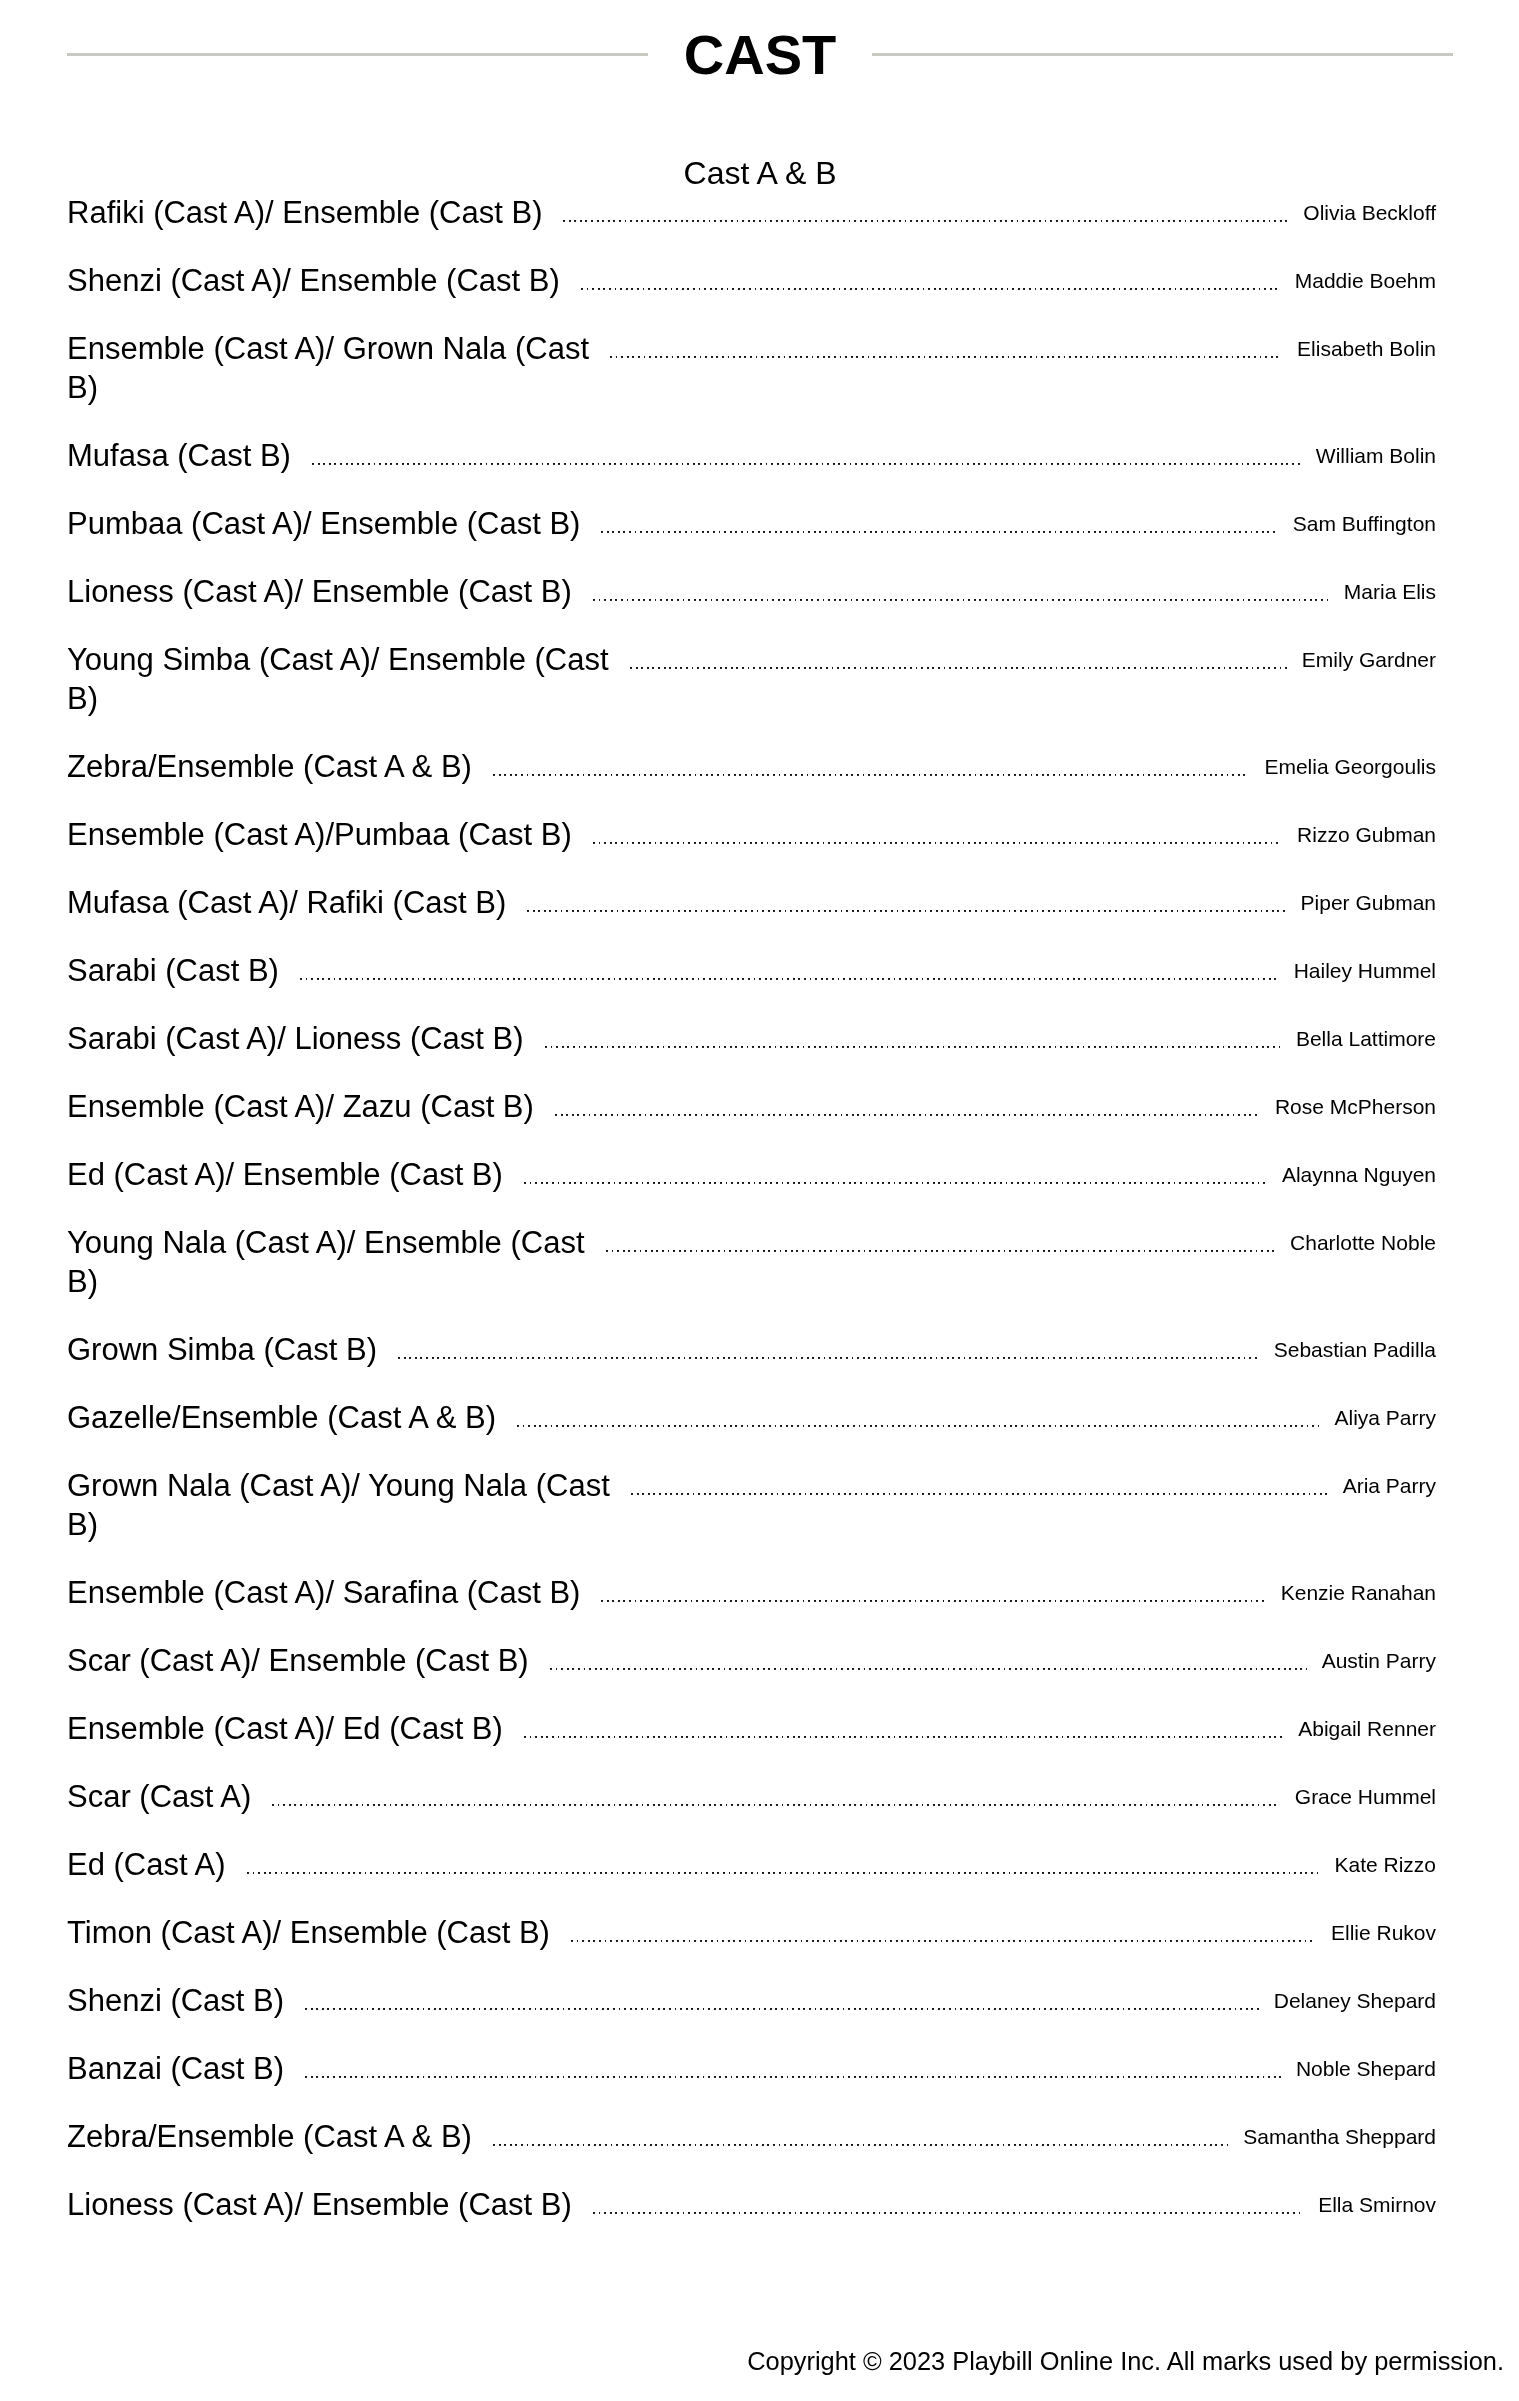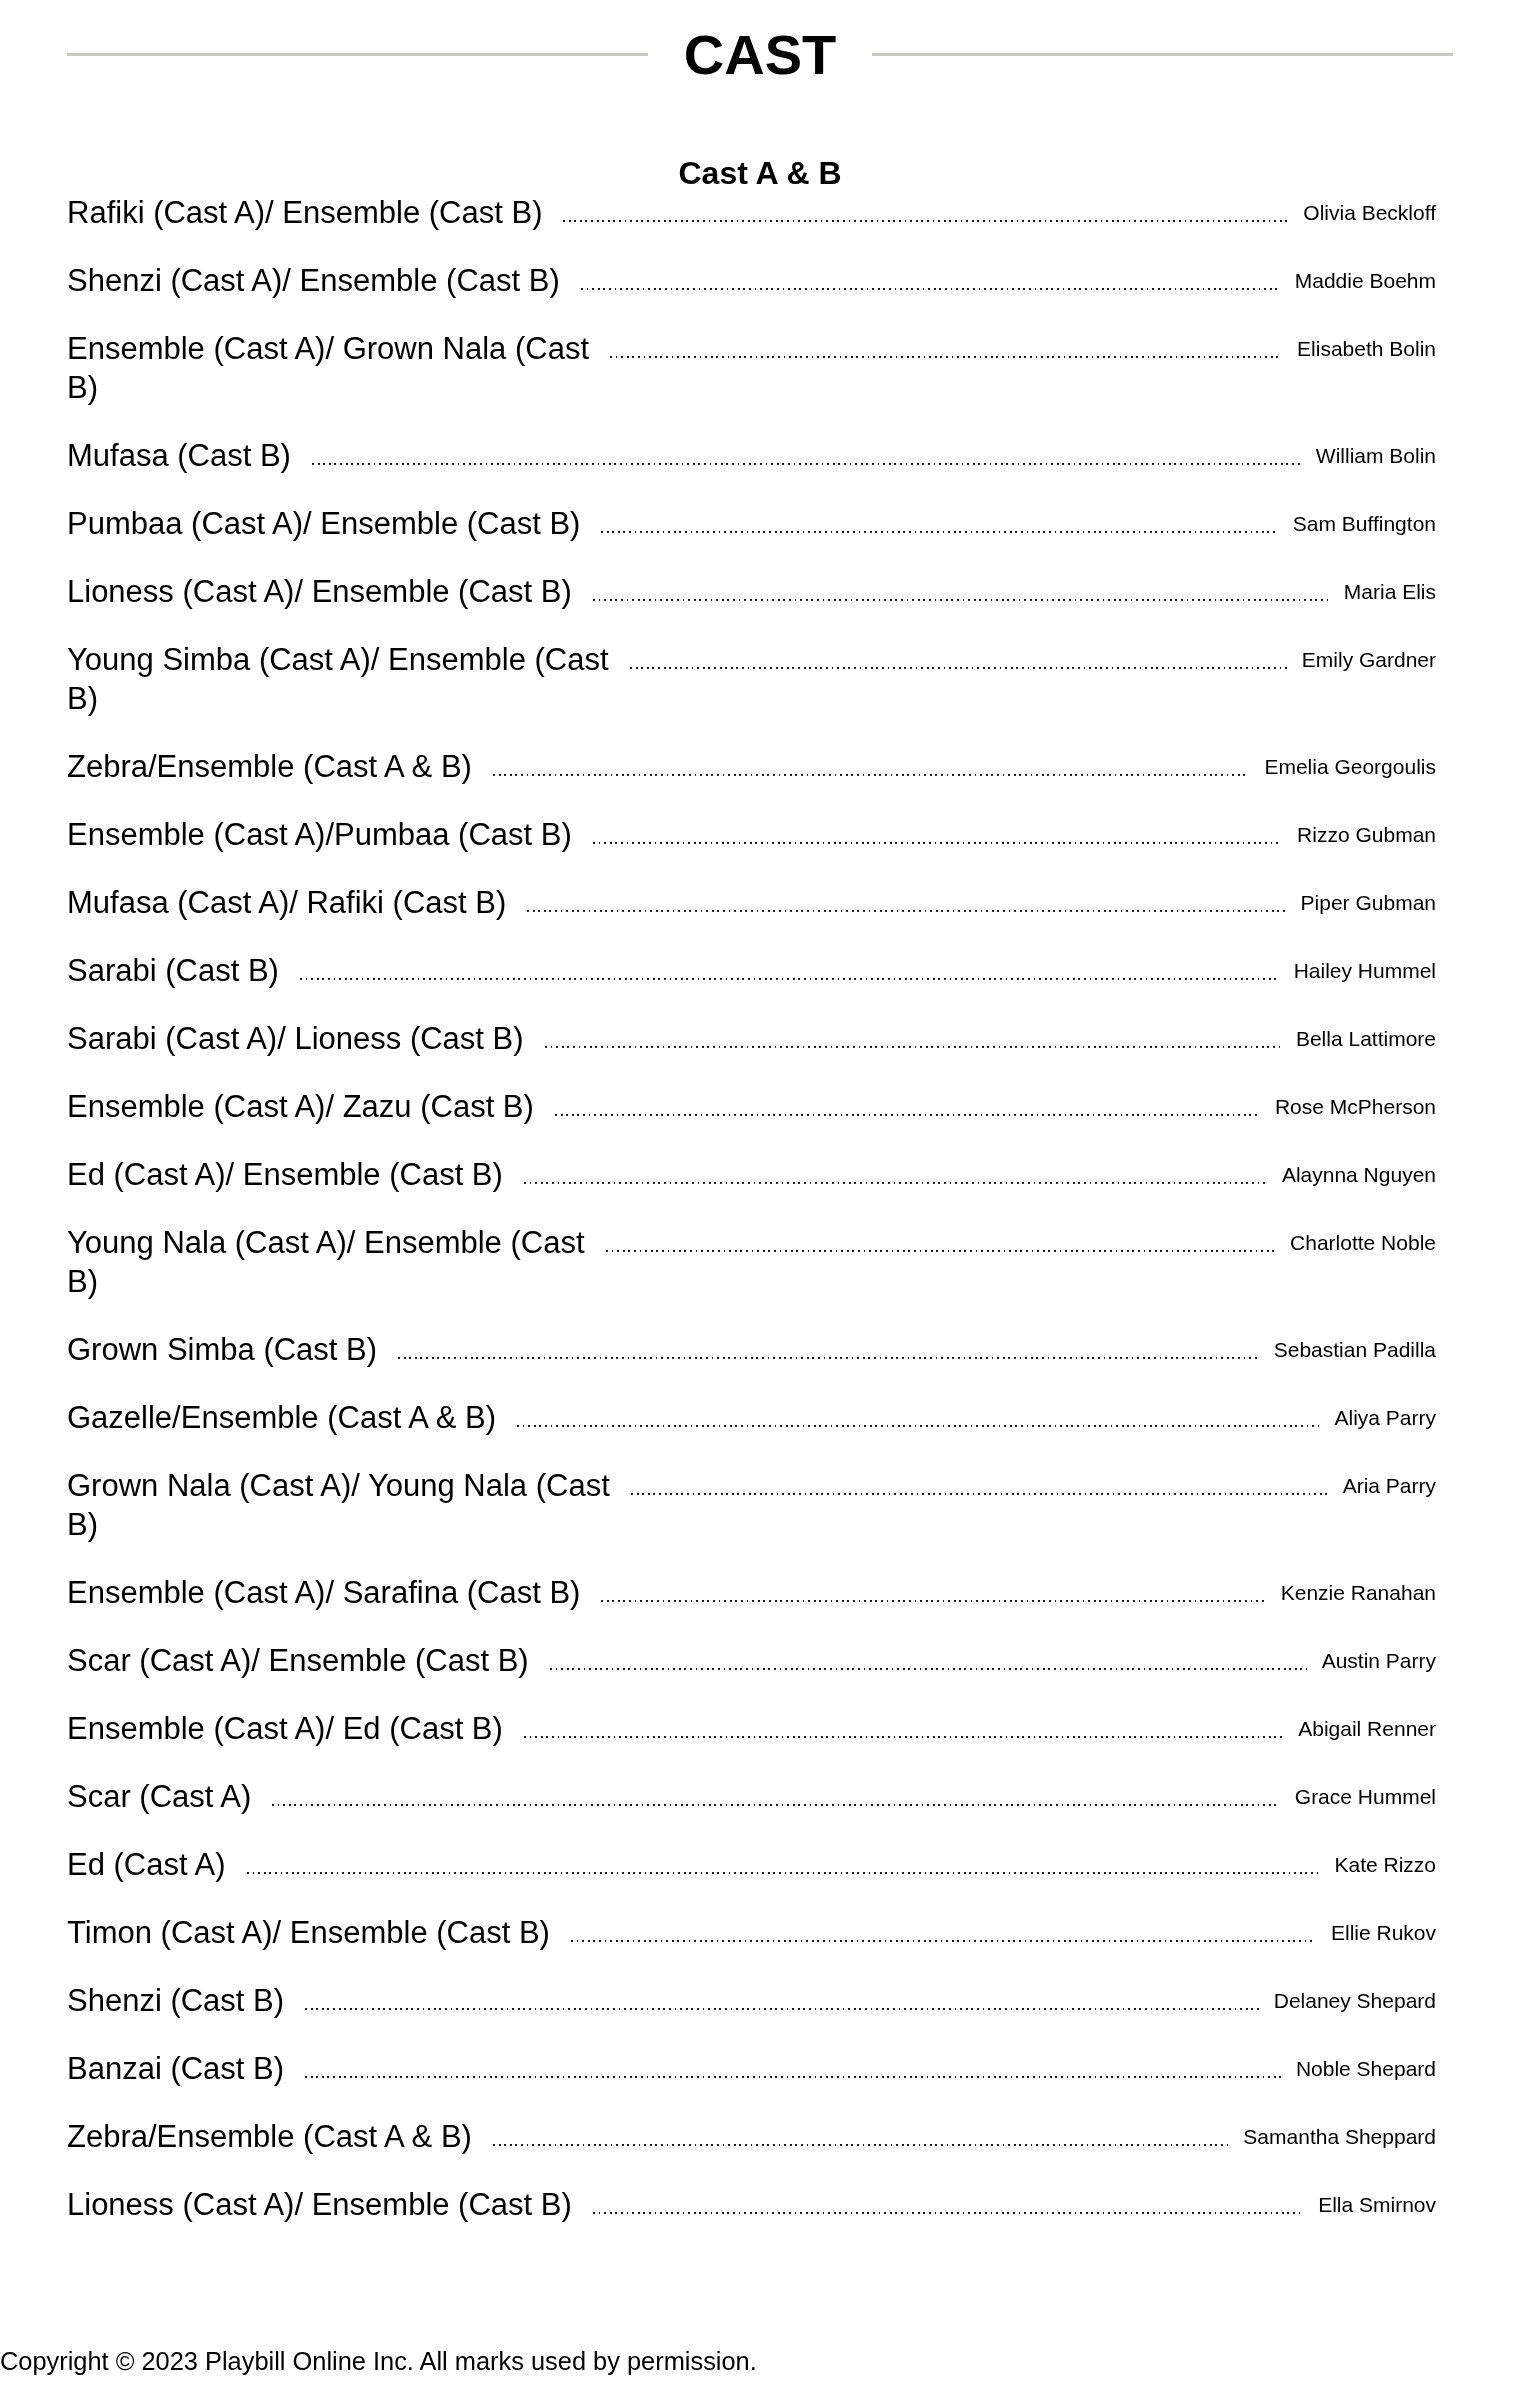--- a/index.html
+++ b/index.html
@@ -36,21 +36,21 @@
     line-height: 64px;
     font-weight: bold;
     white-space: nowrap;
   }
   
   .subtitle {
     margin-top: 67px;
     text-align: center;
     font-size: 32px;
     line-height: 39px;
-    font-weight: bold;
+    font-weight: normal;
   }
   
   .cast-list {
     margin-top: 0;
   }
   .cast-row {
     display: flex;
     align-items: flex-start;
     margin-bottom: 29px;
     padding-right: 17px;
@@ -82,21 +82,21 @@
     font-size: 21px;
     line-height: 39px;
     white-space: nowrap;
   }
   
   .footer {
     position: absolute;
     left: 0;
     right: 16px;
     bottom: 24.5px;
-    text-align: left;
+    text-align: right;
     font-size: 25.4px;
     line-height: 32px;
   }
 </style>
 </head>
 <body>
 
 <div class="page">
 
   <div class="title-row">

